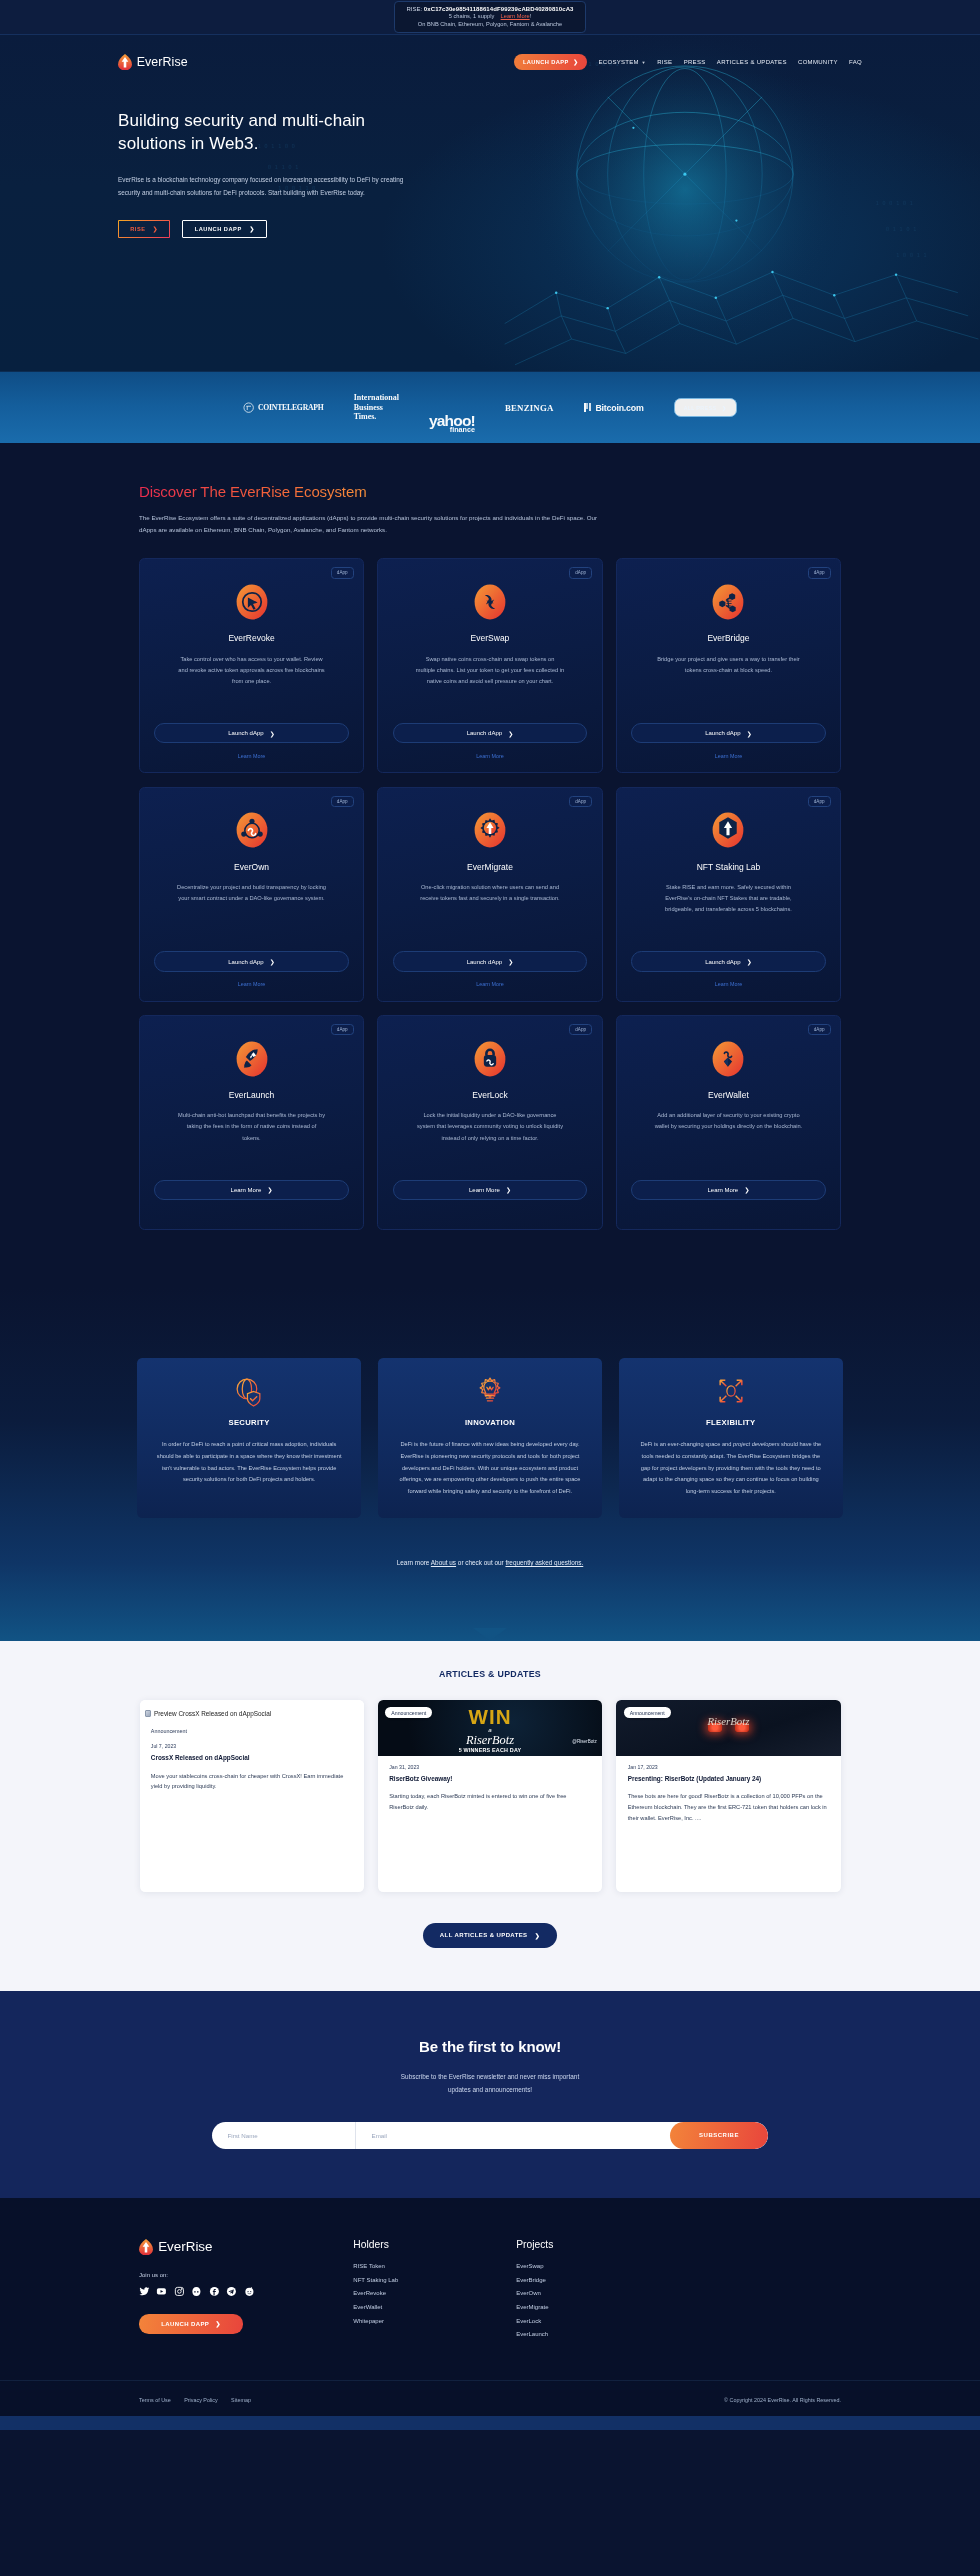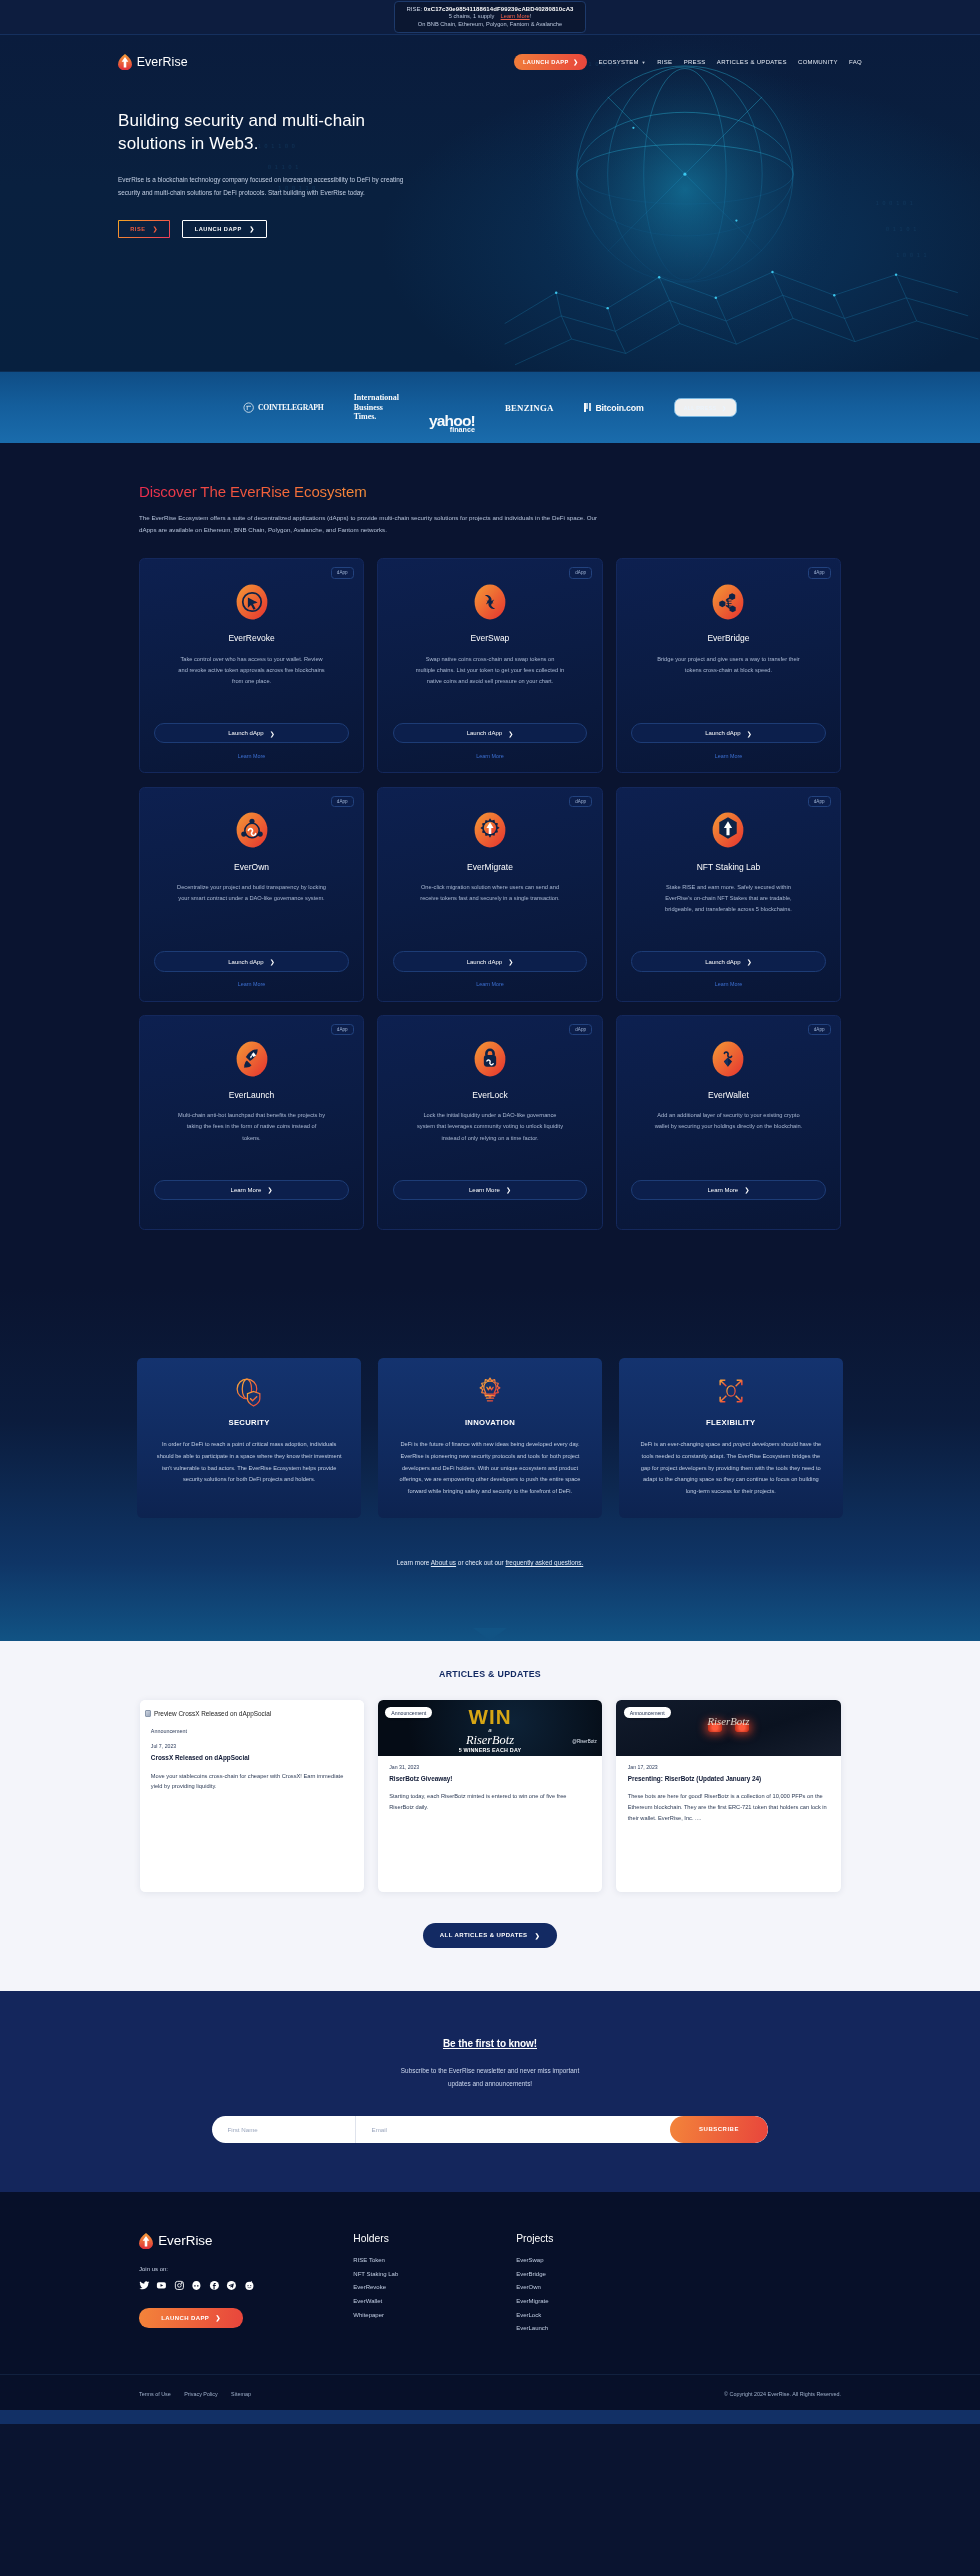--- a/index.html
+++ b/index.html
@@ -252,21 +252,21 @@
   }
   .all-articles-btn {
     margin: 31px auto 0; display: flex; align-items: center; justify-content: center;
     gap: 7.2px; width: 134px; height: 25px; border-radius: 12.4px;
     background: #132a63; color: #fff; font-size: 6px; font-weight: 700;
     letter-spacing: 0.4px; cursor: pointer; border: none;
   }
 
   
   .newsletter { background: #14265c; padding: 47px 0 49px; text-align: center; }
-  .nl-title { font-size: 10px; font-weight: 800; letter-spacing: -0.1px; text-decoration: underline; }
+  .nl-title { font-size: 15px; font-weight: 800; letter-spacing: -0.1px; }
   .nl-sub { margin-top: 15.5px; font-size: 6.4px; line-height: 2.05; color: #cdd8ee; }
   .nl-form {
     margin: 25px auto 0; width: 556px; max-width: 86%; height: 27px;
     background: #fff; border-radius: 14px; display: flex; align-items: center;
     overflow: hidden;
   }
   .nl-input {
     border: none; outline: none; height: 100%; font-size: 6.2px; color: #1a2238;
     padding: 0 15.5px; background: transparent; font-family: "Liberation Sans", sans-serif;
   }

